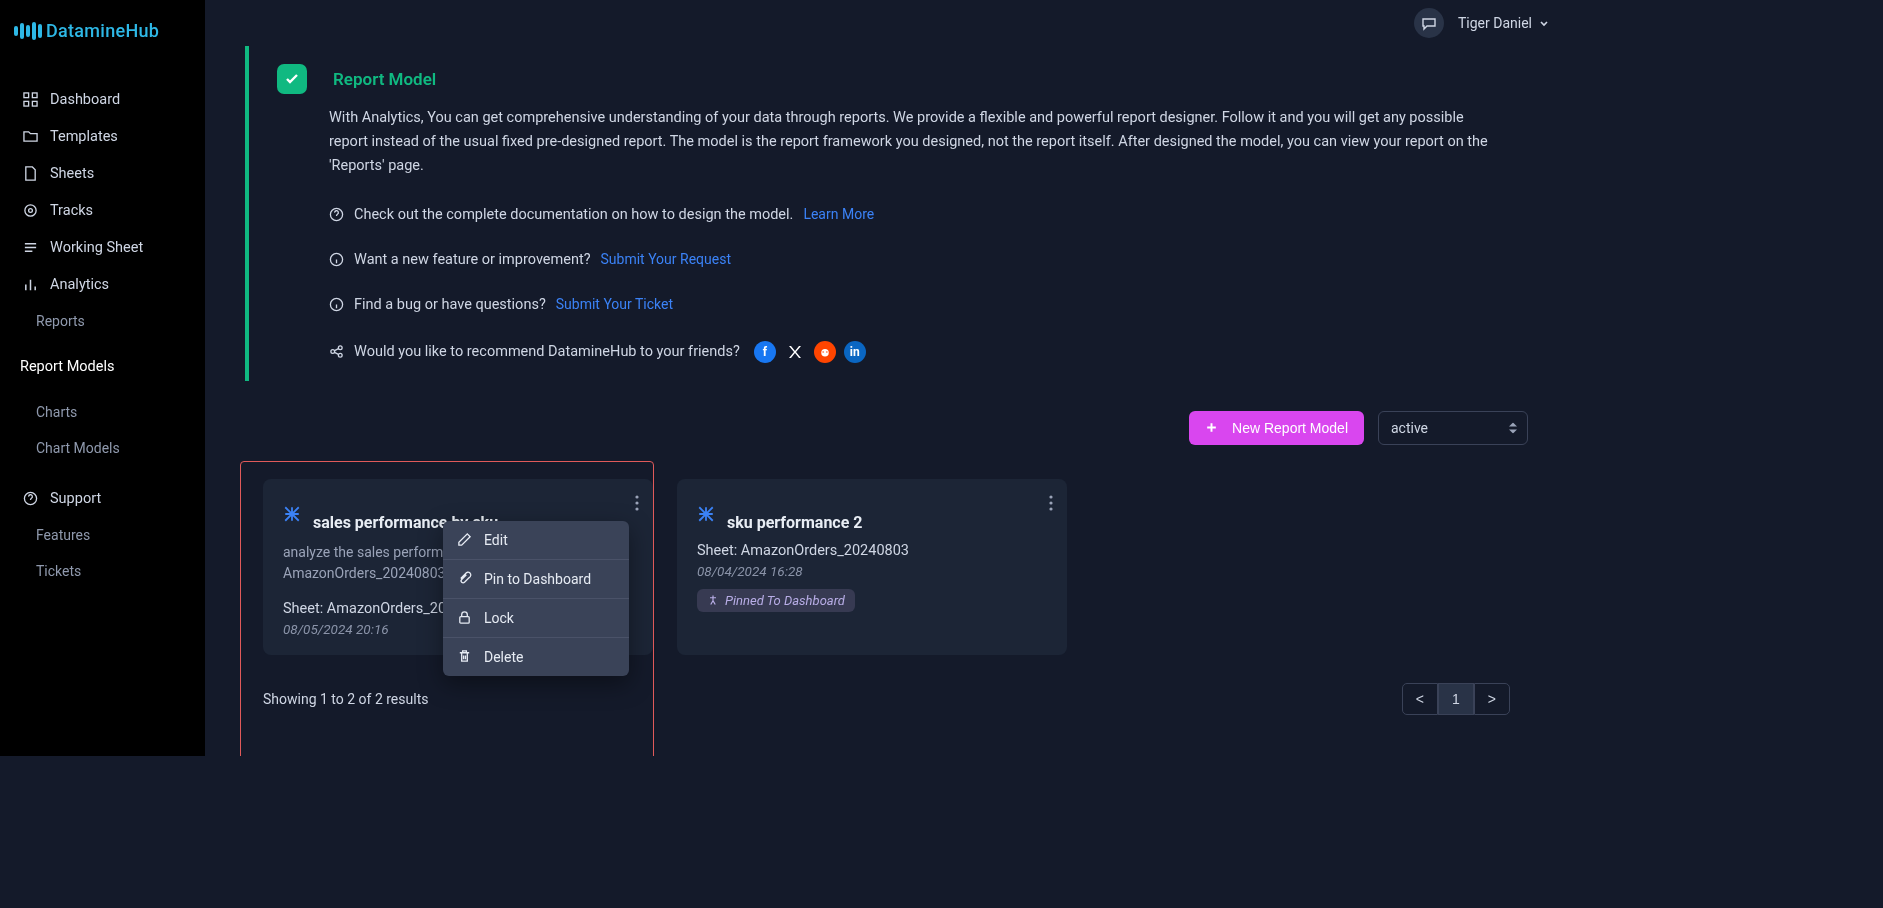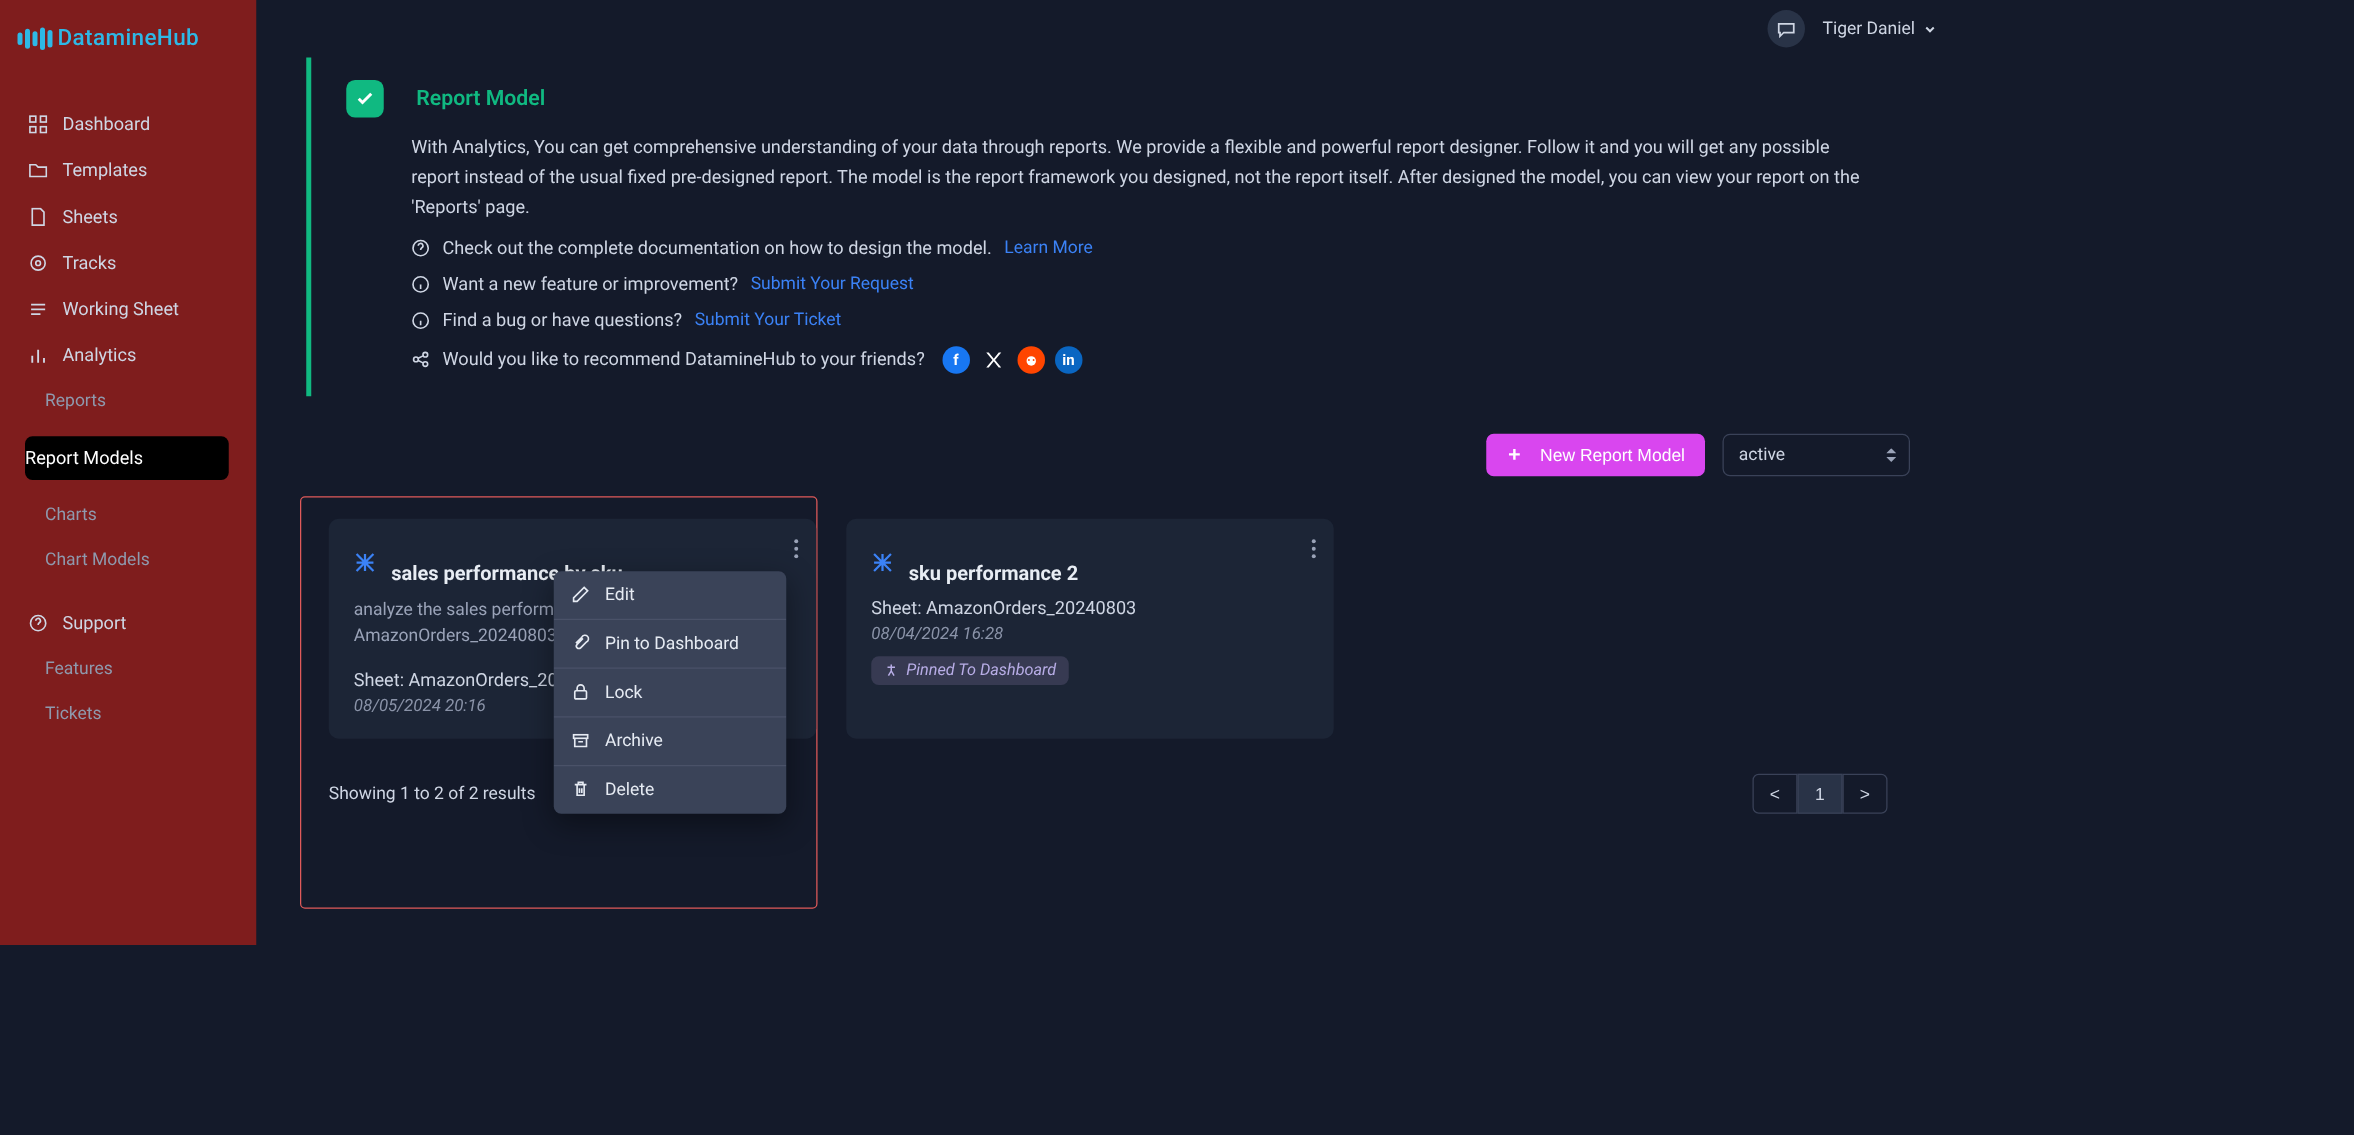--- a/index.html
+++ b/index.html
@@ -1,18 +1,18 @@
 <!DOCTYPE html>
 <html><head>
 <meta charset="utf-8">
 <style>
 * { margin:0; padding:0; box-sizing:border-box; }
 body { background:#141a2a; color:#d6dde8; font-family:-apple-system,BlinkMacSystemFont,"Segoe UI",Roboto,sans-serif; font-size:14px; width:1568px; height:756px; overflow:hidden; }
 .app { display:flex; height:100vh; }
-.sidebar { width:205px; background:#7f1d1d; flex-shrink:0; display:flex; flex-direction:column; padding:12px 0;justify-content:flex-end; }
+.sidebar { width:205px; background:#000000; flex-shrink:0; display:flex; flex-direction:column; padding:12px 0;justify-content:flex-end; }
 .logo { display:flex; align-items:center; padding:8px 14px 40px; gap:4px; }
 .logo-bars { display:flex; align-items:center; gap:2px; }
 .logo-bar { width:4px; background:#2eb8e6; border-radius:2px; }
 .logo-text { color:#2eb8e6; font-size:18px; font-weight:500; letter-spacing:0.3px; }
 .nav { flex:1; }
 .nav-item { display:flex; align-items:center; gap:12px; padding:10px 22px; color:#cfd6e4; cursor:pointer; font-size:14.5px; }
 .nav-item.sub { padding-left:36px; color:#8f99ad; font-size:14px; }
 .nav-item.sub.active-wrap { padding-left:20px; }
 .nav-item.active { background:#000; color:#fff; border-radius:6px; margin:0 12px; padding:9px 0; position:relative; }
 .nav-item.active::before { content:""; position:absolute; inset:-3px; border-radius:8px; background:linear-gradient(90deg,#f43f5e,#a855f7); z-index:-1; }
@@ -21,21 +21,21 @@
 .bottom-link { display:flex; align-items:center; gap:10px; padding:7px 14px; color:#cfd6e4; font-size:14px; cursor:pointer; }
 .main { flex:1; display:flex; flex-direction:column; overflow:auto; }
 .header { display:flex; justify-content:flex-end; align-items:center; padding:8px 18px; gap:14px; }
 .chat-btn { width:30px; height:30px; background:#293347; border-radius:15px; display:flex; align-items:center; justify-content:center; cursor:pointer; }
 .user-menu { display:flex; align-items:center; gap:6px; color:#cfd6e4; cursor:pointer; font-size:14px; }
 .content { padding:0 40px 40px; }
 .info-panel { border-left:4px solid #10b981; padding:18px 28px; margin-bottom:30px; }
 .info-header { display:flex; align-items:center; gap:26px; margin-bottom:12px; }
 .check-badge { width:30px; height:30px; background:#10b981; border-radius:7px; display:flex; align-items:center; justify-content:center; }
 .info-title { color:#10b981; font-size:17px; font-weight:600; }
-.info-body { padding-left:52px; display:flex; flex-direction:column; gap:12px; }
+.info-body { padding-left:52px; display:flex; flex-direction:column; gap:28px; }
 .info-desc { color:#cfd6e4; line-height:1.65; font-size:14.5px; }
 .info-line { display:flex; align-items:center; gap:10px; font-size:14.5px; color:#cfd6e4; }
 .link { color:#3b82f6; cursor:pointer; font-size:14px; }
 .social-row { display:flex; align-items:center; gap:10px; font-size:14.5px; color:#cfd6e4; }
 .social-icons { display:flex; gap:8px; margin-left:4px; }
 .social-icon { width:22px; height:22px; border-radius:11px; display:flex; align-items:center; justify-content:center; font-size:12px; font-weight:700; cursor:pointer; }
 .fb { background:#1877f2; color:#fff; }
 .tw { background:transparent; color:#fff; }
 .rd { background:#ff4500; color:#fff; }
 .li { background:#0a66c2; color:#fff; }
@@ -374,29 +374,20 @@
                 <svg width="15" height="15" viewBox="0 0 16 16" fill="none" stroke="#e6ebf3" stroke-width="1.4">
                   <rect x="3" y="7" width="10" height="7" rx="1"></rect>
                   <path d="M5 7V5a3 3 0 016 0v2"></path>
                 </svg>
               </span>
             <span>Lock</span>
           </div>
           <div class="context-item">
             <span>
                 <svg width="15" height="15" viewBox="0 0 16 16" fill="none" stroke="#e6ebf3" stroke-width="1.4">
-                  <rect x="2" y="3" width="12" height="3"></rect>
-                  <path d="M3 6v7h10V6M6 9h4"></path>
-                </svg>
-              </span>
-            <span>Archive</span>
-          </div>
-          <div class="context-item">
-            <span>
-                <svg width="15" height="15" viewBox="0 0 16 16" fill="none" stroke="#e6ebf3" stroke-width="1.4">
                   <path d="M3 4h10M5 4v9h6V4M6 4V2h4v2M7 7v4M9 7v4"></path>
                 </svg>
               </span>
             <span>Delete</span>
           </div>
         </div>
 
         <div class="results-row">
           <div class="results-text">Showing 1 to 2 of 2 results</div>
           <div class="pager">

